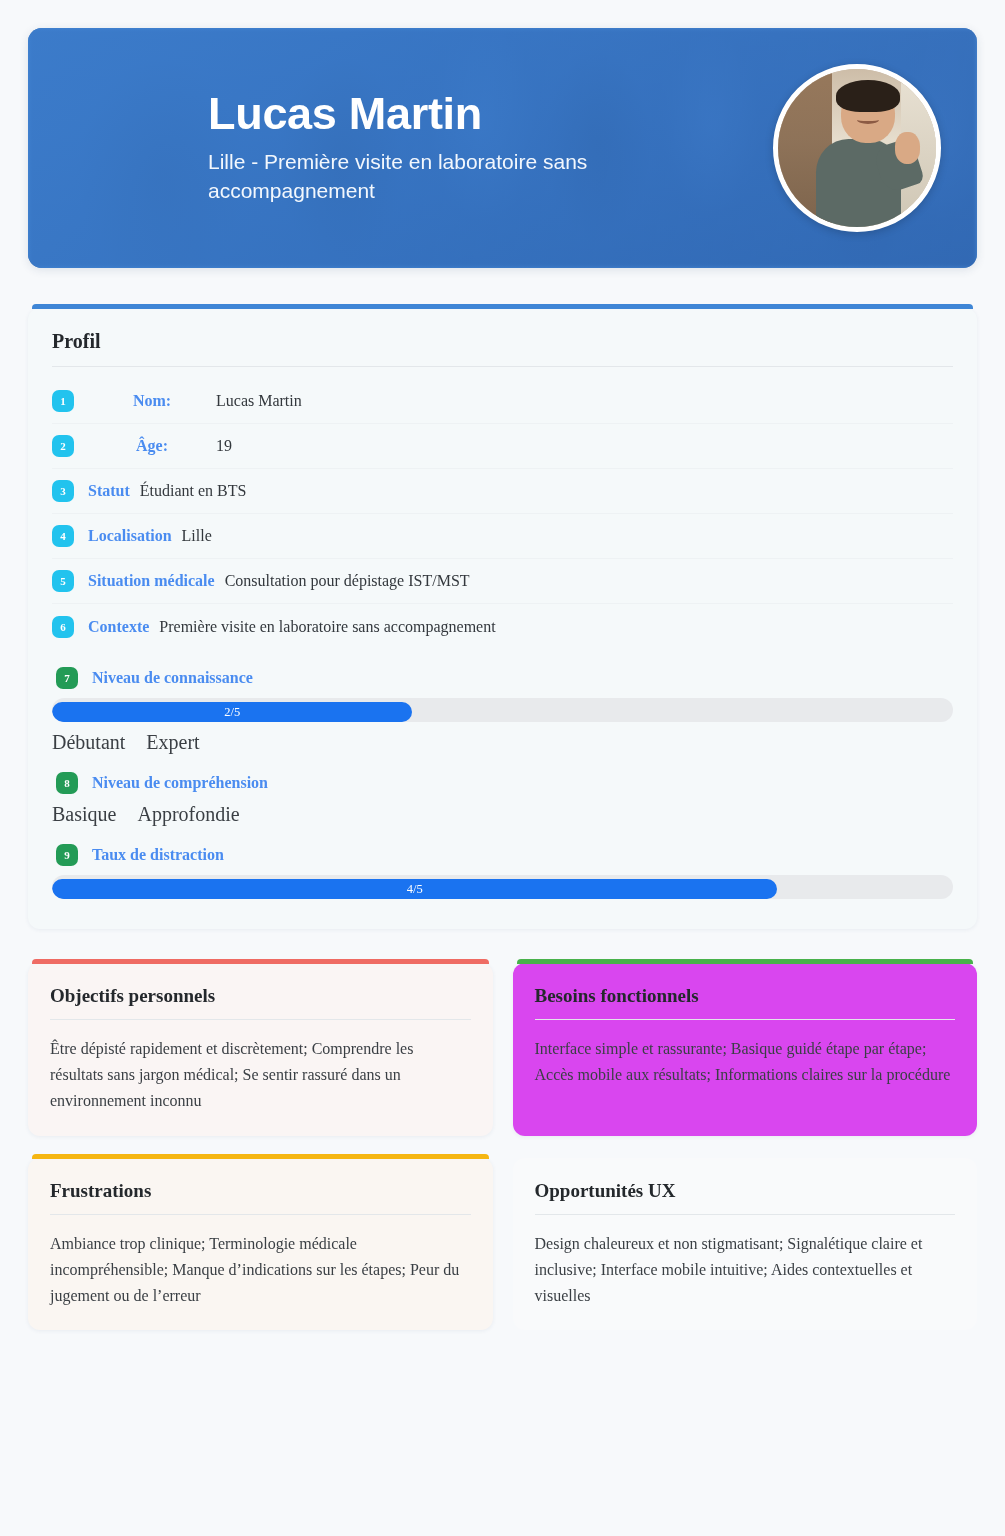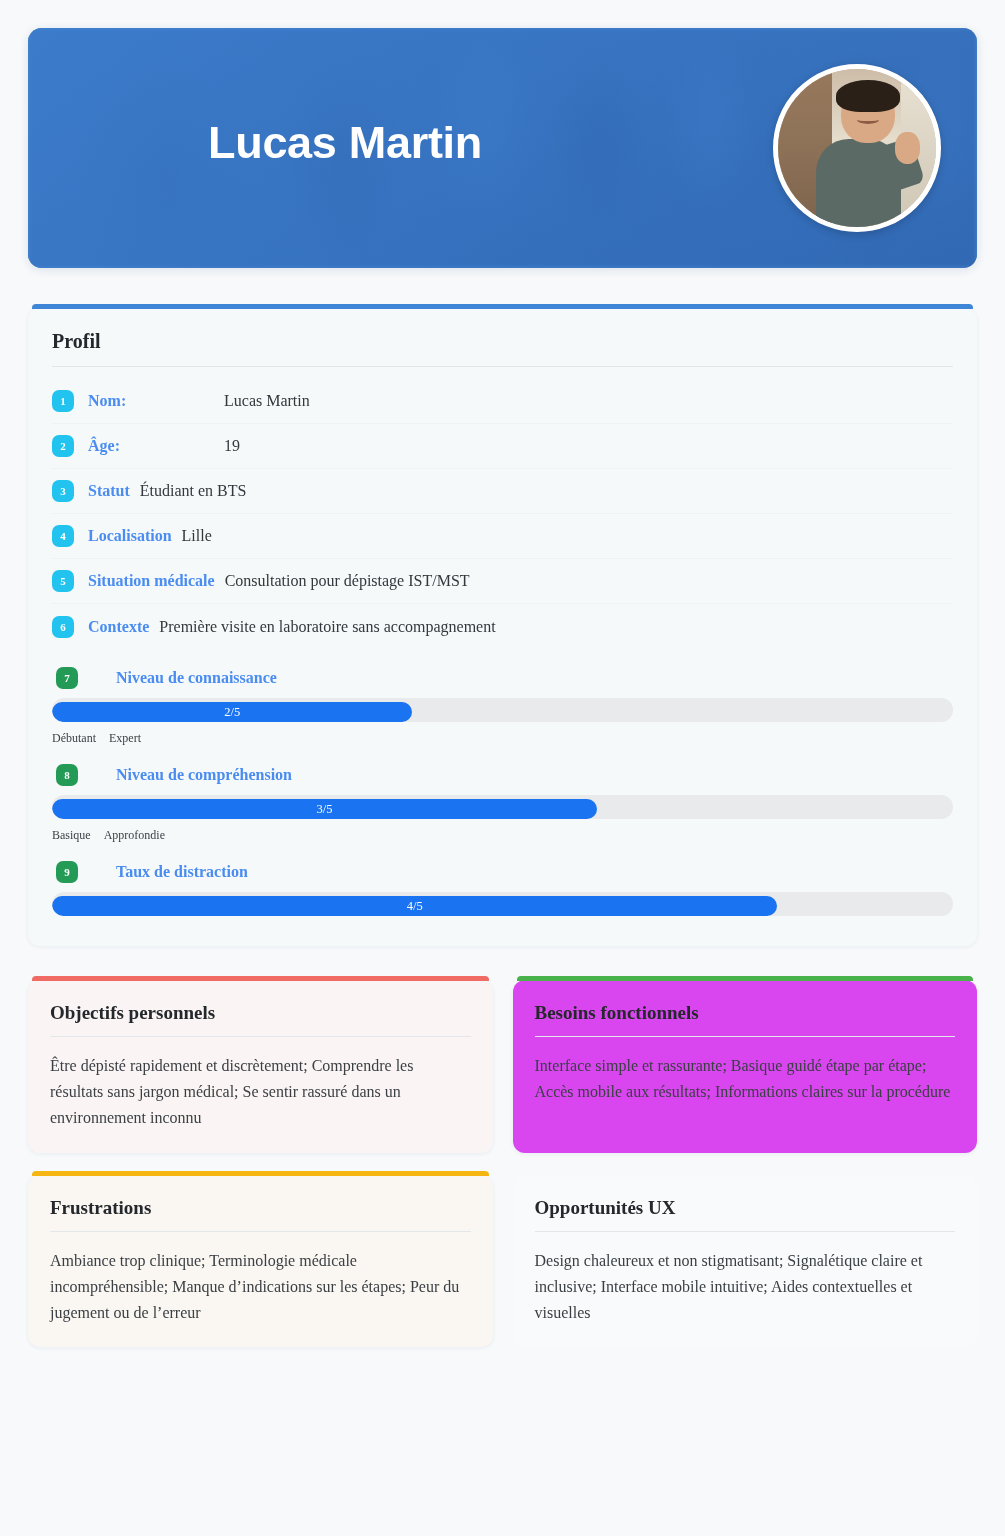--- a/index.html
+++ b/index.html
@@ -125,42 +125,42 @@
     background: #22c3ee; color: #ffffff;
     font-size: 11px; font-weight: bold;
     display: flex; align-items: center; justify-content: center;
     margin-right: 14px;
   }
   .badge.green { background: #239b56; }
   .prow-label {
     color: #4a8cf0; font-weight: bold; font-size: 16px;
     margin-right: 10px; white-space: nowrap;
   }
-  .prow-label.w1 { min-width: 128px; margin-right: 8px; }
+  .prow-label.w1 { min-width: 128px; margin-right: 0; text-align: center; }
   .prow-value { font-size: 16px; color: #33383d; }
 
   
   .meters { padding: 18px 24px 0 24px; }
   .meter { margin-bottom: 18px; }
   .meter:last-child { margin-bottom: 0; }
   .meter-head { display: flex; align-items: center; margin: 0 0 9px 4px; }
-  .meter-label { color: #4a8cf0; font-weight: bold; font-size: 16px; margin-left: 24px; }
+  .meter-label { color: #4a8cf0; font-weight: bold; font-size: 16px; }
   .track {
     position: relative; height: 24px; border-radius: 12px;
     background: #e8eaec; overflow: hidden;
   }
   .fill {
     position: absolute; left: 0; top: 4px; bottom: 0;
     background: #1a73f0; border-radius: 12px;
     display: flex; align-items: center; justify-content: center;
   }
   .fill-text { color: #ffffff; font-size: 12.5px; }
   .scale {
-    margin-top: 9px; font-size: 12px; color: #3a3f44;
-    display: flex; gap: 13px;
+    margin-top: 9px; font-size: 20px; color: #3a3f44;
+    display: flex; gap: 21px;
   }
 
   
   .grid {
     display: grid; grid-template-columns: 1fr 1fr;
     column-gap: 20px; row-gap: 22px;
     margin-top: 34px;
   }
   .mini { padding-bottom: 22px; }
   .mini .card-title { font-size: 19px; padding: 22px 22px 12px 22px; }
@@ -179,20 +179,21 @@
 
 <div class="page">
 
   <div class="hero">
     <div class="hero-photo"></div>
     <div class="hero-tint"></div>
     <div class="hero-tint2"></div>
     <div class="hero-inner">
       <div class="hero-text">
         <div class="hero-title">Lucas Martin</div>
+        <div class="hero-sub">Lille - Première visite en laboratoire sans accompagnement</div>
       </div>
       <div class="avatar">
         <div class="avatar-art">
           <div class="av-bg"></div>
           <div class="av-wall-l"></div>
           <div class="av-wall-r"></div>
           <div class="av-body"></div>
           <div class="av-arm"></div>
           <div class="av-head"></div>
           <div class="av-hair"></div>
@@ -264,25 +265,20 @@
           <span>Débutant</span>
           <span>Expert</span>
         </div>
       </div>
 
       <div class="meter">
         <div class="meter-head">
           <span class="badge green">8</span>
           <span class="meter-label">Niveau de compréhension</span>
         </div>
-        <div class="track">
-          <div class="fill" style="width:60.5%">
-            <span class="fill-text">3/5</span>
-          </div>
-        </div>
         <div class="scale">
           <span>Basique</span>
           <span>Approfondie</span>
         </div>
       </div>
 
       <div class="meter">
         <div class="meter-head">
           <span class="badge green">9</span>
           <span class="meter-label">Taux de distraction</span>

